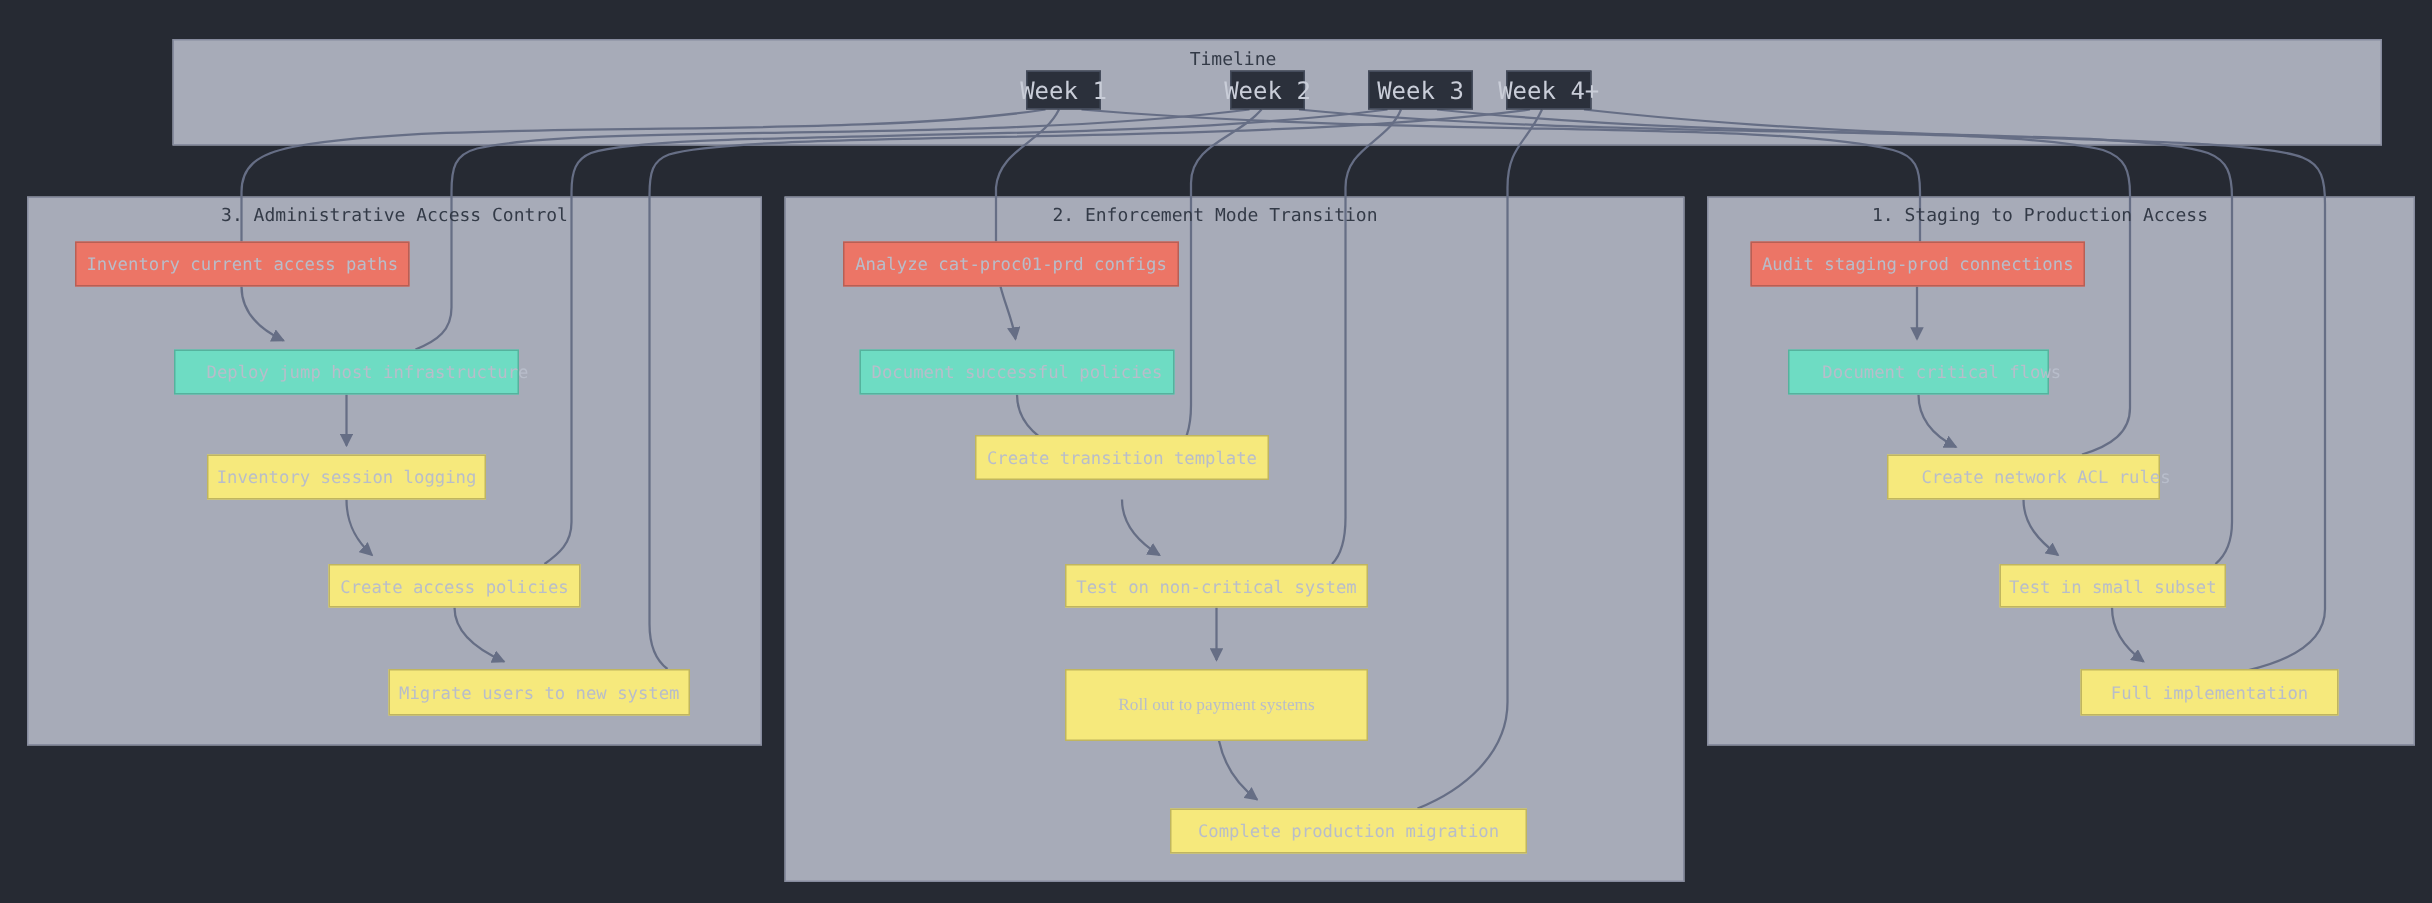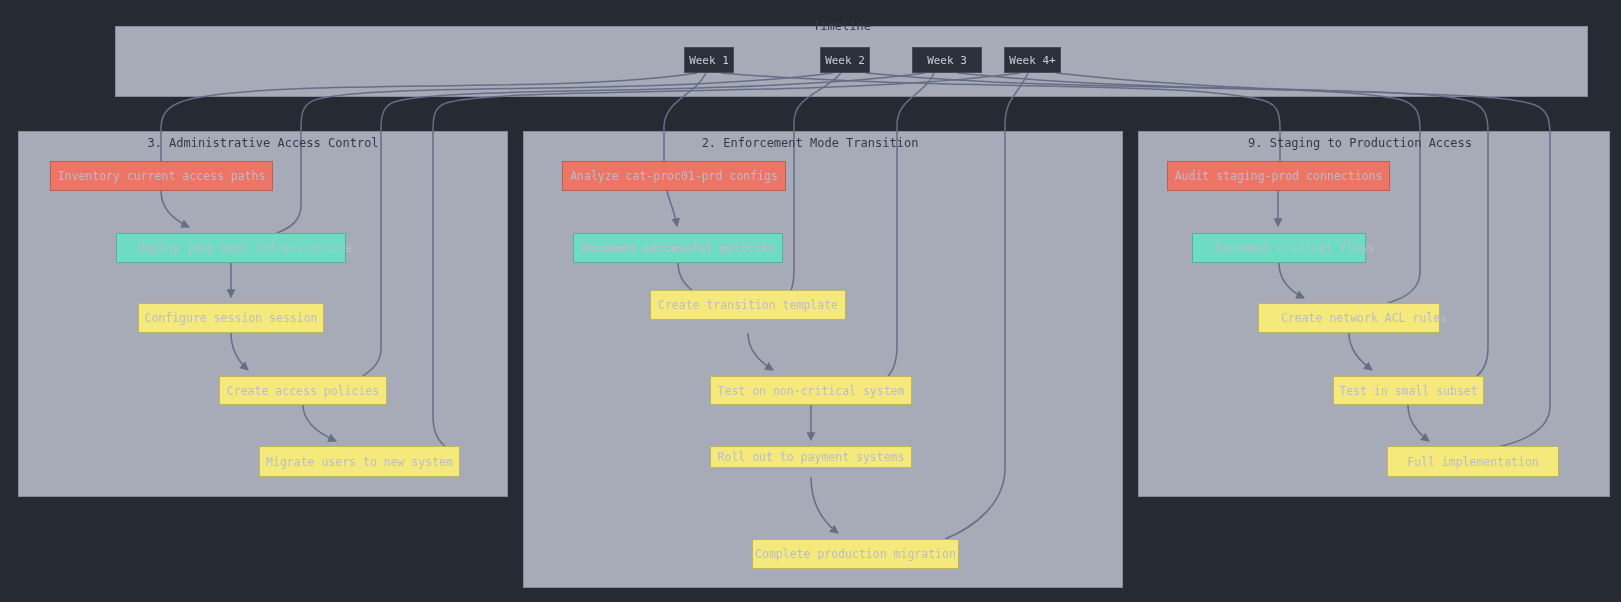--- a/index.html
+++ b/index.html
@@ -21,21 +21,21 @@
     color:var(--cluster-title,#333a47);
     font-size:12px;line-height:12px;text-align:center;white-space:nowrap;
     transform:translateX(-50%);
   }
   .week{
     position:absolute;z-index:3;height:26px;box-sizing:border-box;
     background:var(--week-bg,#2b303b);
     border:1px solid var(--week-border,#454c5c);
     color:var(--week-text,#c9cdd8);
     display:flex;align-items:center;justify-content:center;
-    font-size:11px;white-space:nowrap;
+    font-size:16px;white-space:nowrap;
   }
   .node{
     position:absolute;z-index:3;box-sizing:border-box;
     display:flex;align-items:center;justify-content:center;
     font-size:11.5px;white-space:nowrap;
     color:var(--node-text,#b8bdca);
   }
   .node.start{background:var(--start-node,#ec7566);border:1px solid var(--start-border,#b85f54);}
   .node.milestone{background:var(--milestone-node,#6edcc3);border:1px solid var(--milestone-border,#55b29d);}
   .node.task{background:var(--task-node,#f6e97c);border:1px solid var(--task-border,#c0b55f);}
@@ -76,40 +76,40 @@
   <path marker-end="url(#arrow)" d="M 678,263 C 678,280 690,291 704,298"></path>
   <path marker-end="url(#arrow)" d="M 748,333 C 748,350 760,362 773,370"></path>
   <path marker-end="url(#arrow)" d="M 811,405 L 811,440"></path>
   <path marker-end="url(#arrow)" d="M 811,477 C 811,503 822,521 838,533"></path>
   <path marker-end="url(#arrow)" d="M 1278,191 L 1278,226"></path>
   <path marker-end="url(#arrow)" d="M 1279,263 C 1279,280 1290,291 1304,298"></path>
   <path marker-end="url(#arrow)" d="M 1349,333 C 1349,350 1360,361 1372,370"></path>
   <path marker-end="url(#arrow)" d="M 1408,405 C 1408,422 1418,433 1429,441"></path>
 </svg>
 
-<div class="cluster-title" style="left:822px;top:20px;margin-left:20px;">Timeline</div>
+<div class="cluster-title" style="left:822px;top:33px;">Timeline</div>
 <div class="cluster-title" style="left:263px;top:137px;">3. Administrative Access Control</div>
 <div class="cluster-title" style="left:810px;top:137px;">2. Enforcement Mode Transition</div>
-<div class="cluster-title" style="left:1360px;top:137px;">9. Staging to Production Access</div>
+<div class="cluster-title" style="left:1360px;top:137px;">1. Staging to Production Access</div>
 
 <div class="week" style="left:684px;top:47px;width:50px;">Week 1</div>
 <div class="week" style="left:820px;top:47px;width:50px;">Week 2</div>
 <div class="week" style="left:912px;top:47px;width:70px;">Week 3</div>
 <div class="week" style="left:1004px;top:47px;width:57px;">Week 4+</div>
 
 <div class="node start" style="left:50px;top:161px;width:223px;height:30px;">Inventory current access paths</div>
 <div class="node milestone" style="left:116px;top:233px;width:230px;height:30px;padding-left:28px;">Deploy jump host infrastructure</div>
-<div class="node task" style="left:138px;top:303px;width:186px;height:30px;">Configure session session</div>
+<div class="node task" style="left:138px;top:303px;width:186px;height:30px;">Inventory session logging</div>
 <div class="node task" style="left:219px;top:376px;width:168px;height:29px;">Create access policies</div>
 <div class="node task" style="left:259px;top:446px;width:201px;height:31px;">Migrate users to new system</div>
 
 <div class="node start" style="left:562px;top:161px;width:224px;height:30px;">Analyze cat-proc01-prd configs</div>
-<div class="node milestone" style="left:573px;top:233px;width:210px;height:30px;font-weight:bold;">Document successful policies</div>
+<div class="node milestone" style="left:573px;top:233px;width:210px;height:30px;">Document successful policies</div>
 <div class="node task" style="left:650px;top:290px;width:196px;height:30px;">Create transition template</div>
 <div class="node task" style="left:710px;top:376px;width:202px;height:29px;">Test on non-critical system</div>
-<div class="node task" style="left:710px;top:446px;width:202px;height:22px;">Roll out to payment systems</div>
-<div class="node task" style="left:752px;top:539px;width:207px;height:30px;">Complete production migration</div>
+<div class="node task" style="left:710px;top:446px;width:202px;height:48px;font-family:Liberation Serif, serif;">Roll out to payment systems</div>
+<div class="node task" style="left:780px;top:539px;width:238px;height:30px;">Complete production migration</div>
 
 <div class="node start" style="left:1167px;top:161px;width:223px;height:30px;">Audit staging-prod connections</div>
 <div class="node milestone" style="left:1192px;top:233px;width:174px;height:30px;padding-left:31px;">Document critical flows</div>
 <div class="node task" style="left:1258px;top:303px;width:182px;height:30px;padding-left:30px;">Create network ACL rules</div>
 <div class="node task" style="left:1333px;top:376px;width:151px;height:29px;">Test in small subset</div>
 <div class="node task" style="left:1387px;top:446px;width:172px;height:31px;">Full implementation</div>
 
 </body></html>

